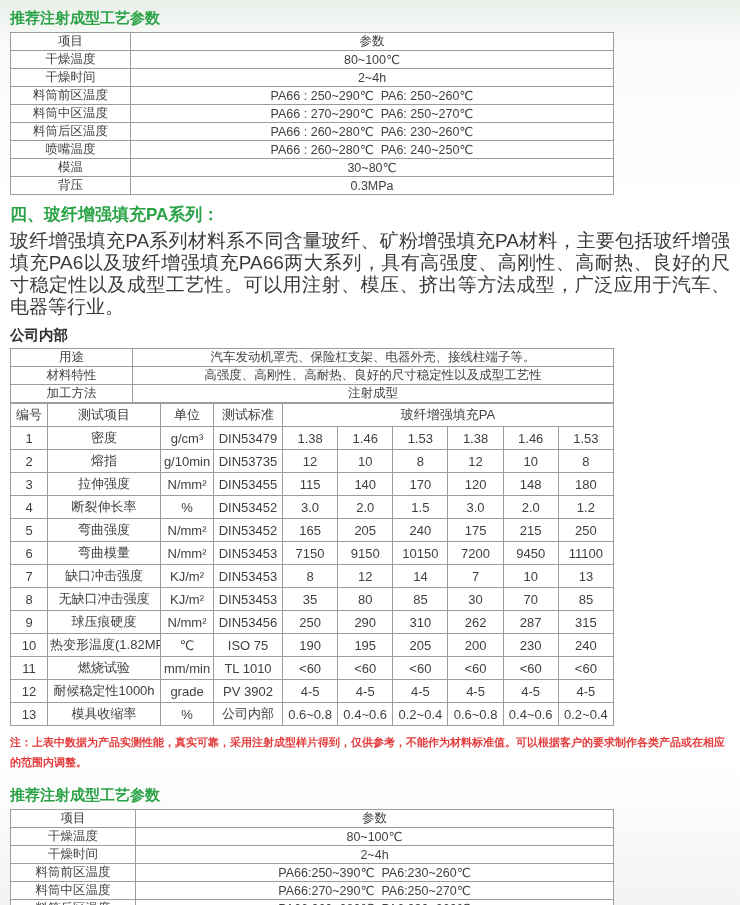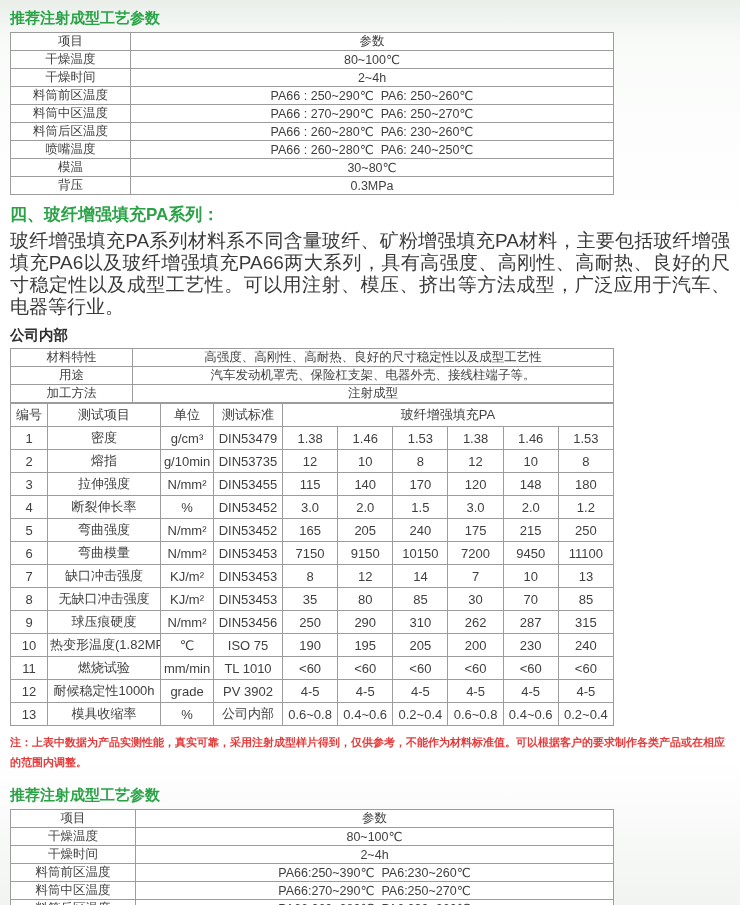--- a/index.html
+++ b/index.html
@@ -126,26 +126,26 @@
   <p class="para">玻纤增强填充PA系列材料系不同含量玻纤、矿粉增强填充PA材料，主要包括玻纤增强填充PA6以及玻纤增强填充PA66两大系列，具有高强度、高刚性、高耐热、良好的尺寸稳定性以及成型工艺性。可以用注射、模压、挤出等方法成型，广泛应用于汽车、电器等行业。</p>
 
   <h3 class="h-dark">公司内部</h3>
   <table class="features">
     <colgroup>
         <col style="width:122px">
         <col>
       </colgroup>
     <tbody>
         <tr>
+    <td>用途</td>
+    <td>汽车发动机罩壳、保险杠支架、电器外壳、接线柱端子等。</td>
+  </tr>
+        <tr>
     <td>材料特性</td>
     <td>高强度、高刚性、高耐热、良好的尺寸稳定性以及成型工艺性</td>
-  </tr>
-        <tr>
-    <td>用途</td>
-    <td>汽车发动机罩壳、保险杠支架、电器外壳、接线柱端子等。</td>
   </tr>
         <tr>
     <td>加工方法</td>
     <td>注射成型</td>
   </tr>
       </tbody>
   </table>
 
   <table class="props">
     <colgroup>

